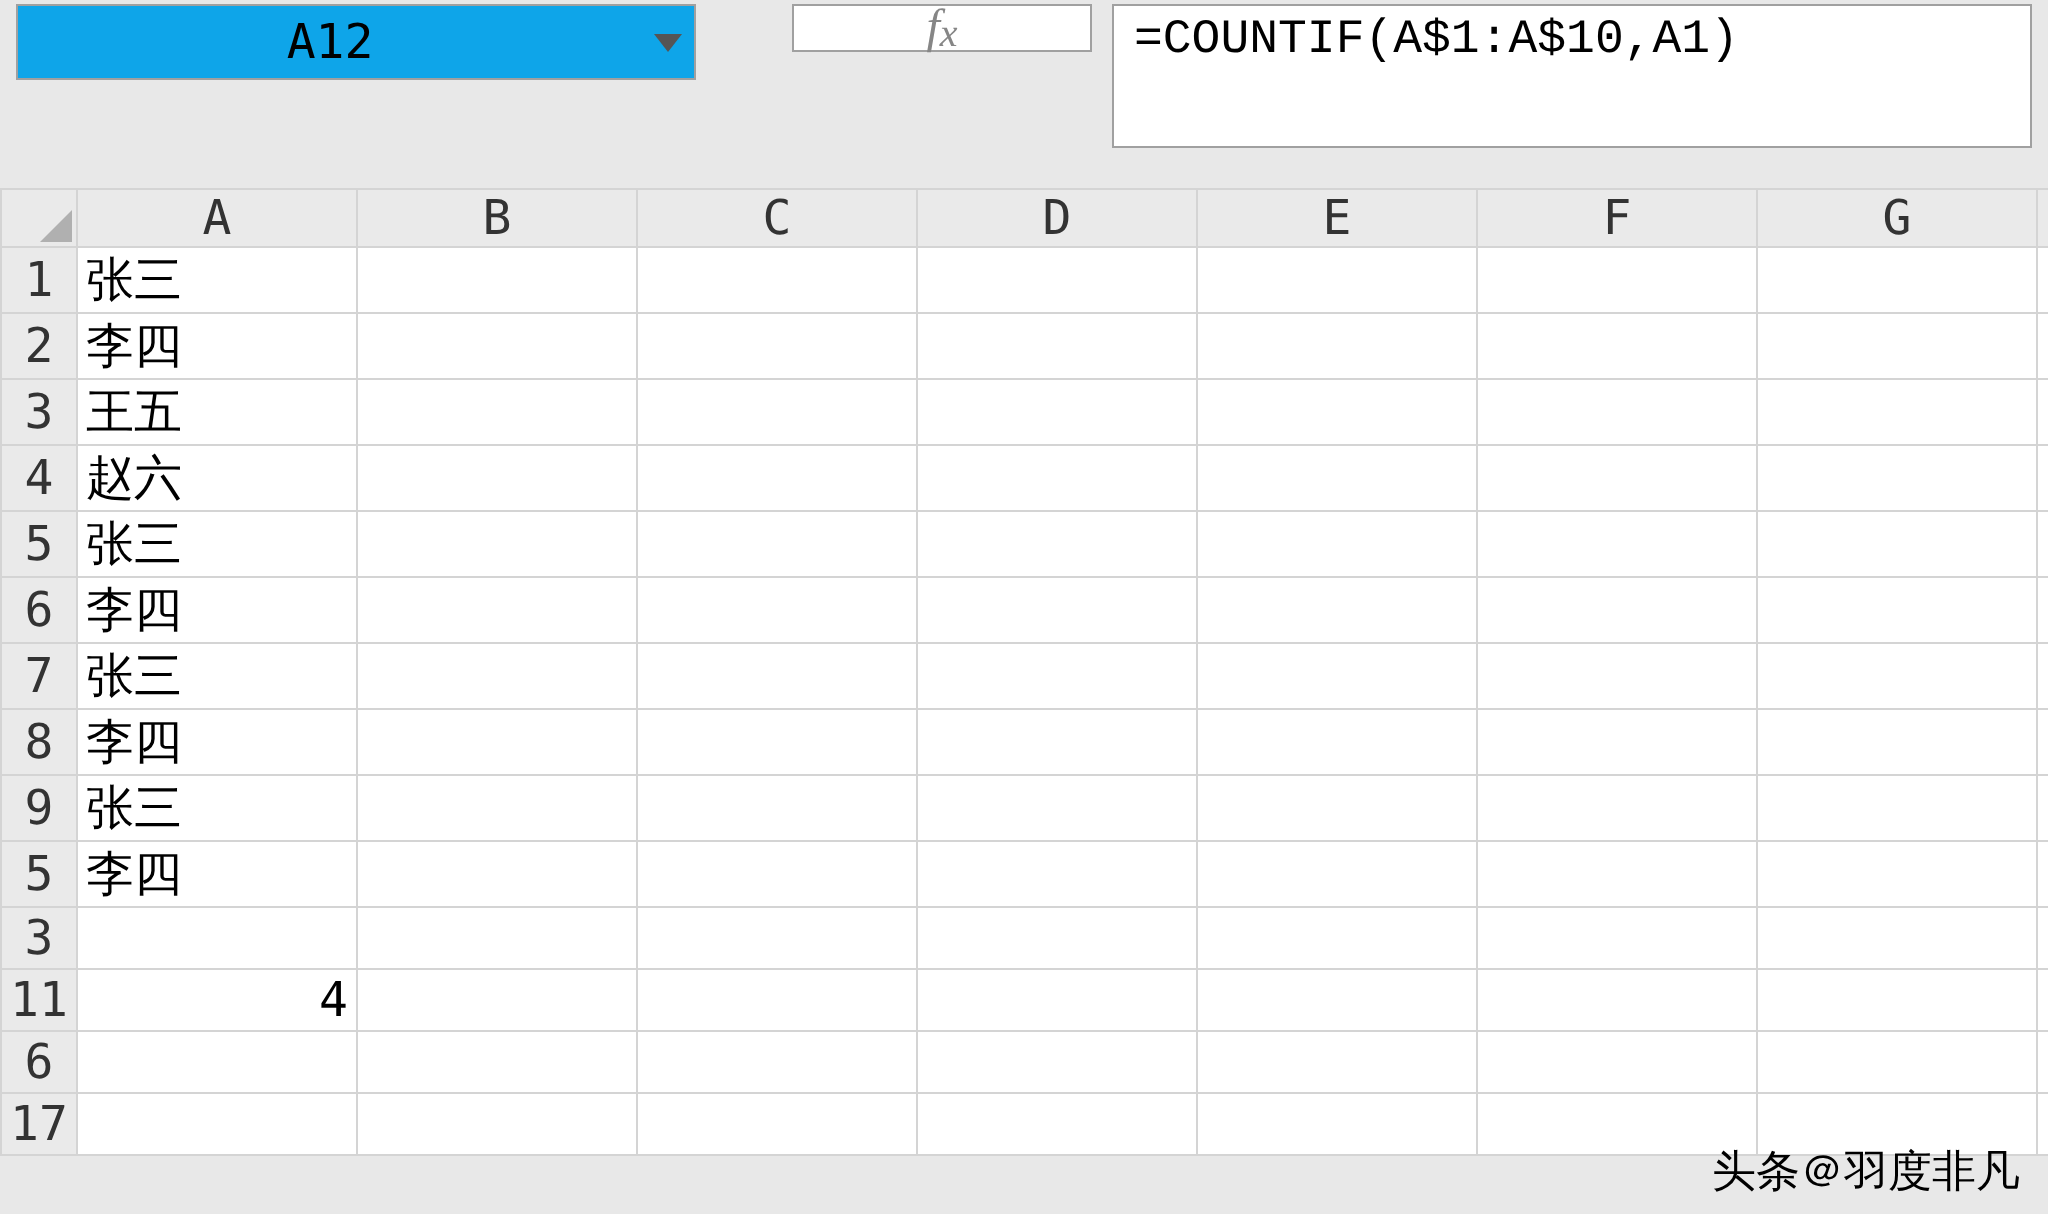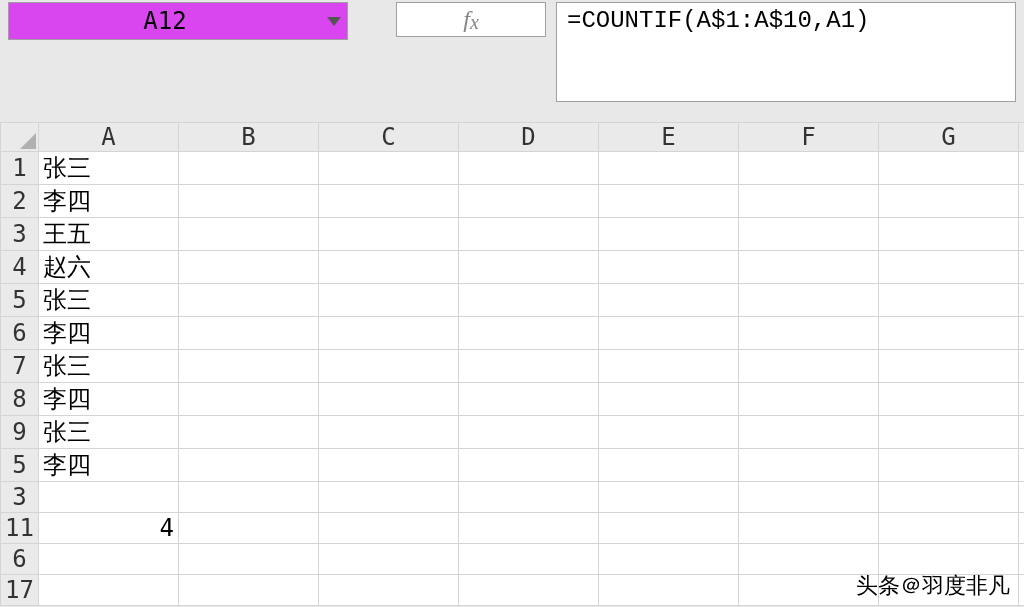--- a/index.html
+++ b/index.html
@@ -12,21 +12,21 @@
       position: relative;
     }
     .top-bar {
       display: flex;
       align-items: flex-start;
       padding: 2px 8px 0 8px;
       gap: 10px;
       position: relative;
     }
     .name-box-wrap {
-      background: #d946ef;
+      background: #0ea5e9;
       border: 1px solid #a0a0a0;
       width: 340px;
       height: 38px;
       display: flex;
       align-items: center;
       position: relative;
     }
     .name-box {
       flex: 1;
       text-align: center;
@@ -45,39 +45,39 @@
     .dropdown-triangle {
       width: 0; height: 0;
       border-left: 7px solid transparent;
       border-right: 7px solid transparent;
       border-top: 9px solid #555;
     }
     .fx-box {
       background: #fff;
       border: 1px solid #a0a0a0;
       width: 150px;
-      height: 35px;
+      height: 24px;
       margin-left: 38px;
       display: flex;
       align-items: center;
       justify-content: center;
     }
     .fx-label {
       font-style: italic;
       font-family: "Times New Roman", serif;
       font-size: 24px;
       color: #868686;
     }
     .fx-label .f { font-style: italic; }
     .fx-label .x { font-style: italic; font-size: 20px; position: relative; top: 2px; }
     .formula-bar {
       background: #fff;
       border: 1px solid #a0a0a0;
       flex: 1;
-      height: 100px;
+      height: 72px;
       padding: 4px 10px;
       font-family: "Consolas", "Courier New", monospace;
       font-size: 24px;
       color: #000;
     }
     .grid-area {
       position: relative;
       margin-top: 20px;
       background: #fff;
     }

